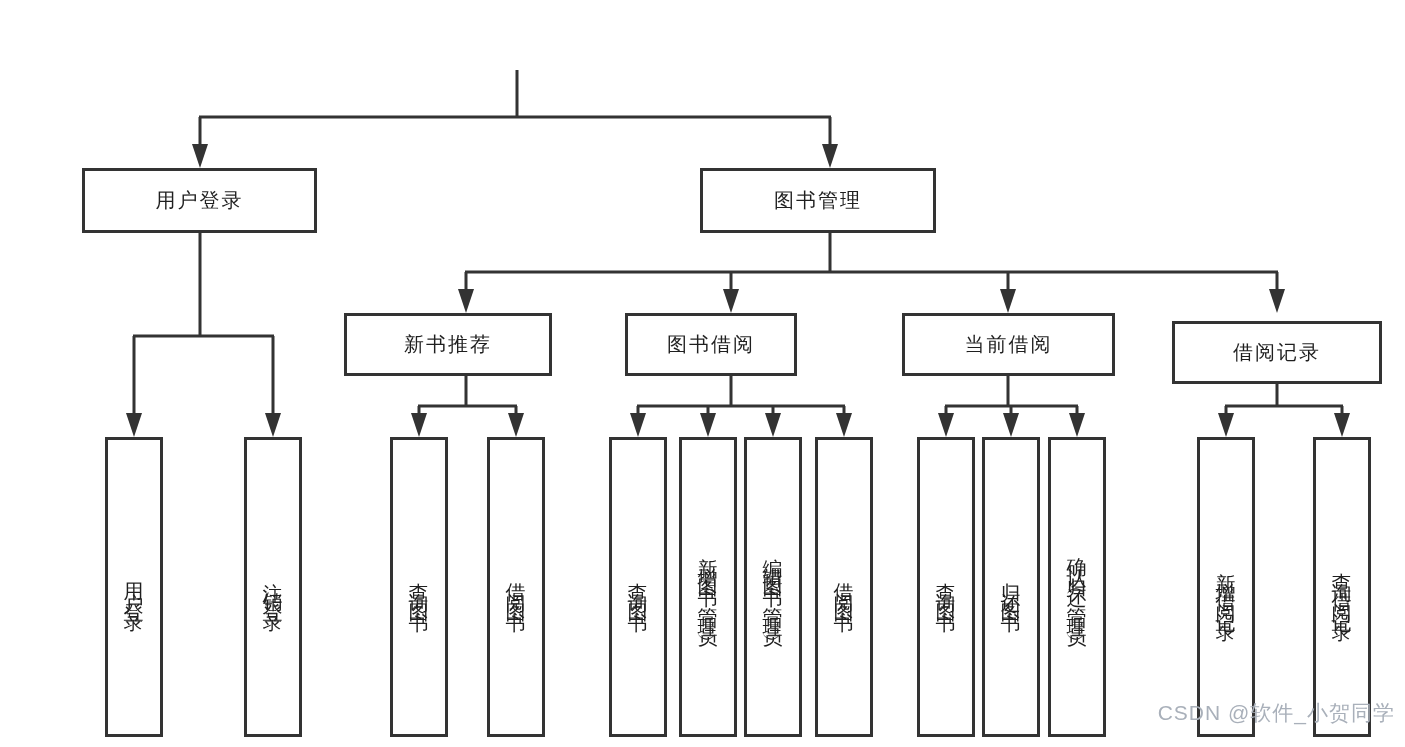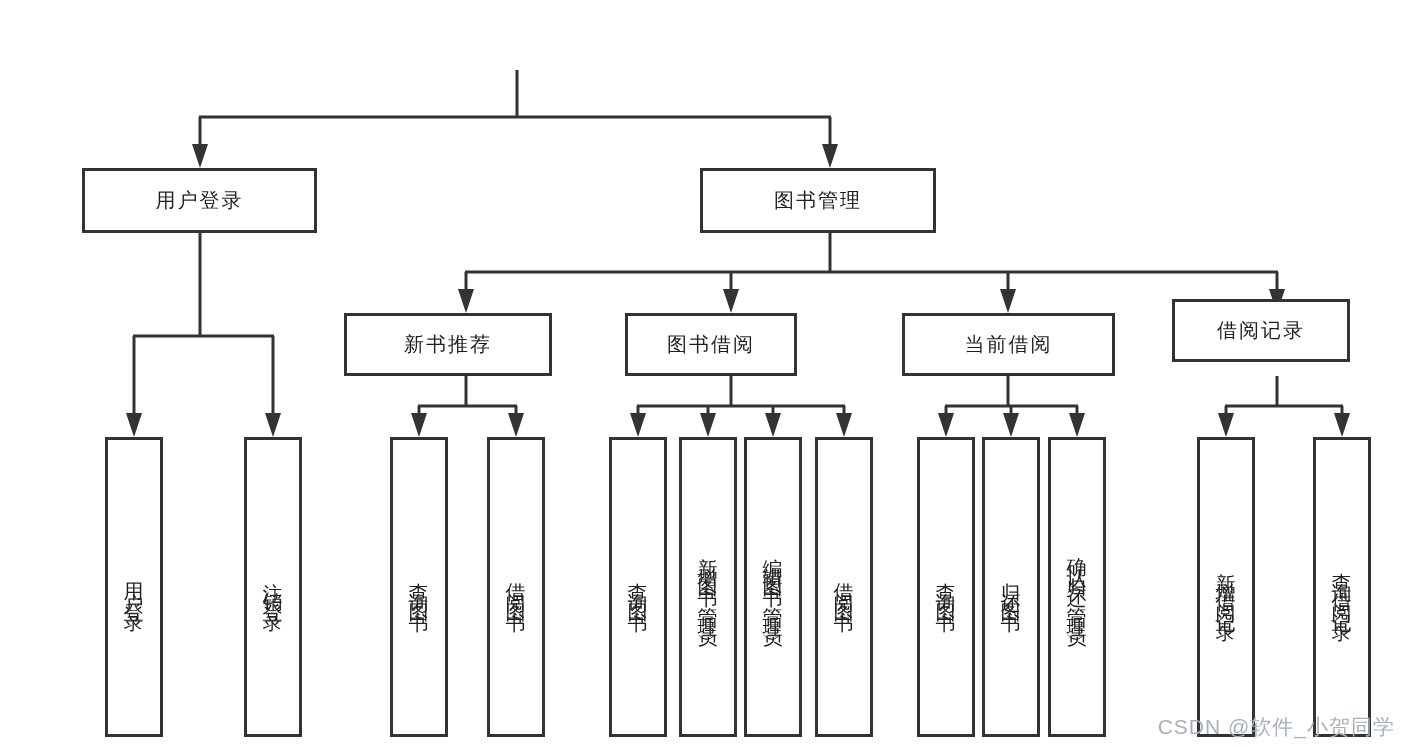--- a/index.html
+++ b/index.html
@@ -37,21 +37,21 @@
   .v-node .v-label {
     writing-mode: vertical-rl;
     text-orientation: mixed;
     font-size: 20px;
     line-height: 1.1;
     letter-spacing: 10px;
   }
   .watermark {
     position: absolute;
     right: 10px;
-    bottom: 6px;
+    bottom: 20px;
     font-size: 21px;
     color: var(--watermark);
     letter-spacing: 1px;
     z-index: 5;
     white-space: nowrap;
   }
 </style>
 </head>
 <body>
 
@@ -110,21 +110,21 @@
 
   <div class="node h-node" style="left:344px; top:313px; width:208px; height:63px;">
     <span>新书推荐</span>
   </div>
   <div class="node h-node" style="left:625px; top:313px; width:172px; height:63px;">
     <span>图书借阅</span>
   </div>
   <div class="node h-node" style="left:902px; top:313px; width:213px; height:63px;text-align:right;">
     <span>当前借阅</span>
   </div>
-  <div class="node h-node" style="left:1172px; top:299px; width:178px; height:63px;">
+  <div class="node h-node" style="left:1172px; top:321px; width:210px; height:63px;">
     <span>借阅记录</span>
   </div>
 
   <div class="node v-node" style="left:105px; top:437px; width:58px; height:300px;">
     <span class="v-label">用户登录</span>
   </div>
   <div class="node v-node" style="left:244px; top:437px; width:58px; height:300px;">
     <span class="v-label">注销登录</span>
   </div>
 

